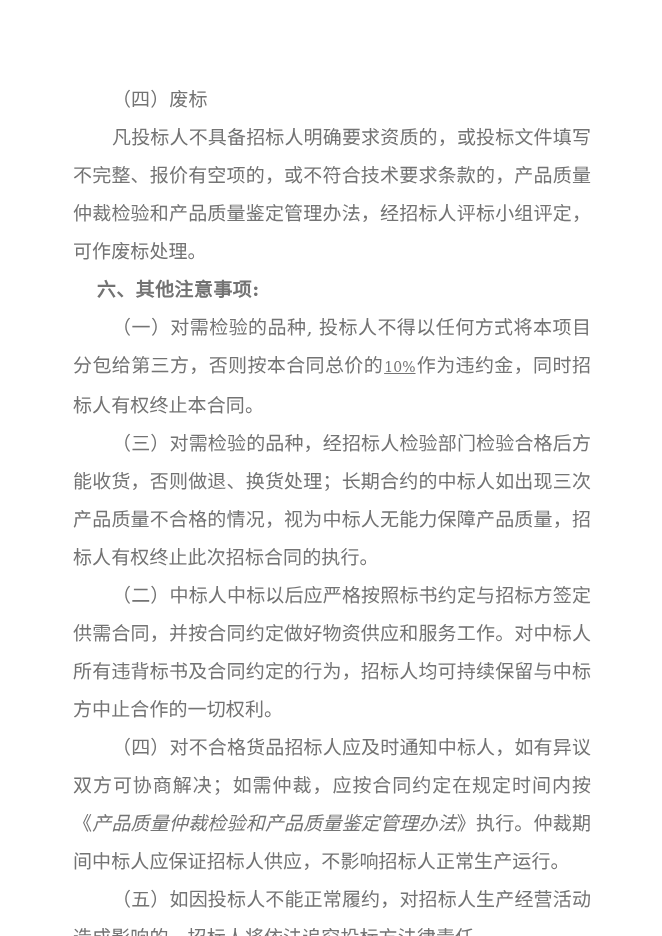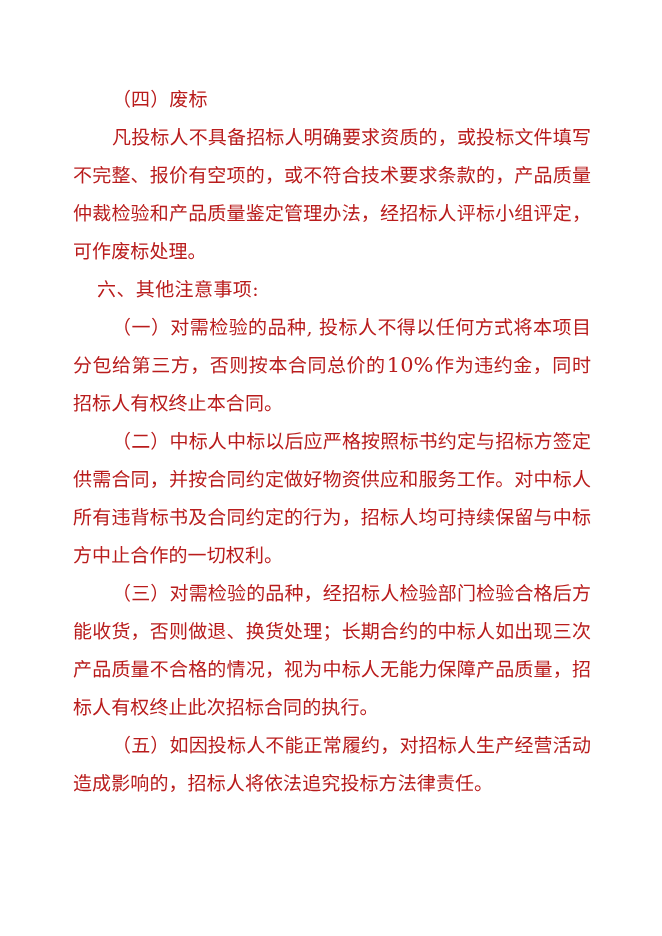--- a/index.html
+++ b/index.html
@@ -21,53 +21,55 @@
     position: absolute;
     left: 73px;
     top: 80px;
     width: 518px;
   }
   .para {
     margin: 0;
     font-family: "DejaVu Serif", "Liberation Serif", serif;
     font-size: 19px;
     line-height: 38px;
-    color: #b91c1c;
+    color: #737373;
     text-align: justify;
     text-justify: inter-ideograph;
     letter-spacing: 0.1px;
     word-break: break-all;
     -webkit-font-smoothing: antialiased;
   }
   .para.indent {
     text-indent: 39px;
   }
   .para.heading {
-    font-weight: normal;
+    font-weight: bold;
     text-indent: 24px;
     letter-spacing: 0.4px;
   }
   .para.subheading {
     text-indent: 39px;
   }
   .latin {
     font-family: "DejaVu Serif", "Liberation Serif", serif;
-    font-size: 21px;
+    font-size: 14px;
     padding: 0 1px;
+    text-decoration: underline;
   }
   .book-title {
     font-style: italic;
   }
 </style>
 </head>
 <body>
 
 <div class="page">
   <div class="text-column" id="text-column">
       <p class="para subheading">（四）废标</p>
       <p class="para indent">凡投标人不具备招标人明确要求资质的，或投标文件填写不完整、报价有空项的，或不符合技术要求条款的，产品质量仲裁检验和产品质量鉴定管理办法，经招标人评标小组评定，可作废标处理。</p>
       <p class="para heading">六、其他注意事项:</p>
       <p class="para indent"><span>（一）对需检验的品种, 投标人不得以任何方式将本项目分包给第三方，否则按本合同总价的</span><span class="latin">10%</span><span>作为违约金，同时招标人有权终止本合同。</span></p>
+      <p class="para indent">（三）对需检验的品种，经招标人检验部门检验合格后方能收货，否则做退、换货处理；长期合约的中标人如出现三次产品质量不合格的情况，视为中标人无能力保障产品质量，招标人有权终止此次招标合同的执行。</p>
       <p class="para indent">（二）中标人中标以后应严格按照标书约定与招标方签定供需合同，并按合同约定做好物资供应和服务工作。对中标人所有违背标书及合同约定的行为，招标人均可持续保留与中标方中止合作的一切权利。</p>
-      <p class="para indent">（三）对需检验的品种，经招标人检验部门检验合格后方能收货，否则做退、换货处理；长期合约的中标人如出现三次产品质量不合格的情况，视为中标人无能力保障产品质量，招标人有权终止此次招标合同的执行。</p>
+      <p class="para indent"><span>（四）对不合格货品招标人应及时通知中标人，如有异议双方可协商解决；如需仲裁，应按合同约定在规定时间内按《</span><span class="book-title">产品质量仲裁检验和产品质量鉴定管理办法</span><span>》执行。仲裁期间中标人应保证招标人供应，不影响招标人正常生产运行。</span></p>
       <p class="para indent">（五）如因投标人不能正常履约，对招标人生产经营活动造成影响的，招标人将依法追究投标方法律责任。</p>
     </div>
 </div>
 
 </body></html>

